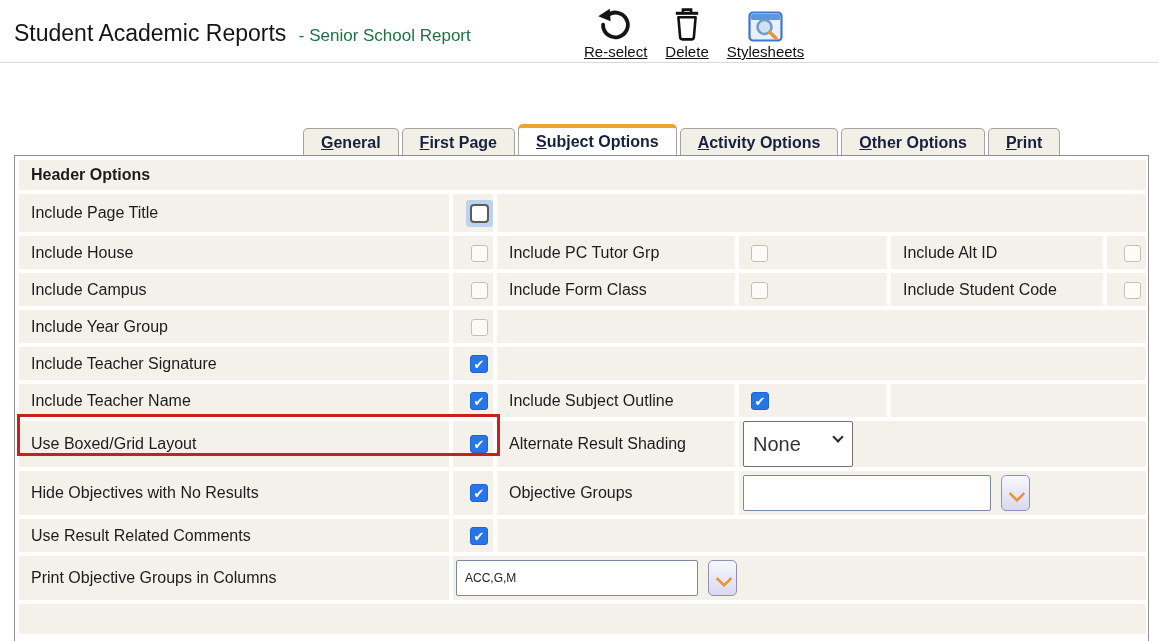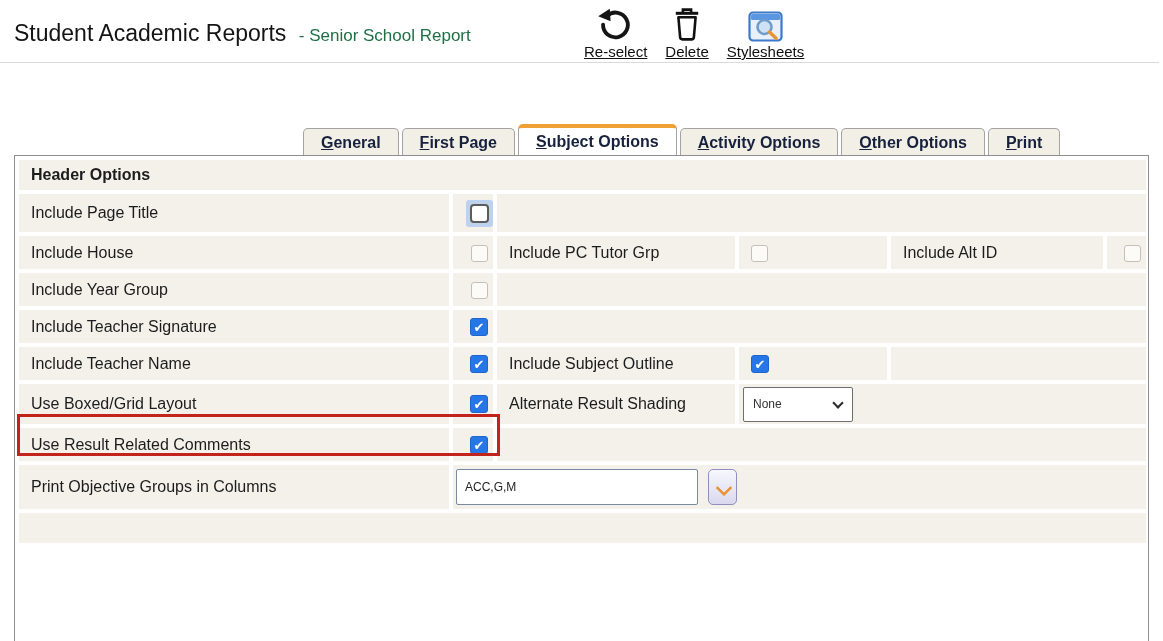--- a/index.html
+++ b/index.html
@@ -51,22 +51,22 @@
   .checkbox{display:inline-block;width:17px;height:17px;border:1px solid #c3c1b6;border-radius:3px;
             background:#fcfbf7;vertical-align:middle;cursor:pointer;position:relative;}
   .checkbox.checked{width:18px;height:18px;background:var(--check-blue);border:1px solid #1f66cc;}
   .checkbox.checked::after{content:"✔";position:absolute;left:0;top:0;width:100%;height:100%;
             color:#fff;font-size:13px;line-height:17px;text-align:center;font-weight:bold;}
   .focus-wrap{display:inline-block;background:#bdd2ef;border-radius:3px;padding:4px;line-height:0;vertical-align:middle;}
   .focus-wrap .checkbox{width:19px;height:19px;border:2px solid #5c5c5c;background:#fff;border-radius:4px;}
 
   
   .sel-wrap{position:relative;display:inline-block;vertical-align:middle;}
-  select.shade{appearance:none;-webkit-appearance:none;width:110px;height:35px;border:1px solid #6f6f6f;border-radius:2px;
-      background:#fff;font-family:inherit;font-size:12px;color:#333;padding:0 26px 0 9px;cursor:pointer;}
+  select.shade{appearance:none;-webkit-appearance:none;width:110px;height:46px;border:1px solid #6f6f6f;border-radius:2px;
+      background:#fff;font-family:inherit;font-size:20px;color:#333;padding:0 26px 0 9px;cursor:pointer;}
   .sel-chev{position:absolute;right:11px;top:12px;width:8px;height:8px;border-right:2.5px solid #2b2b2b;
       border-bottom:2.5px solid #2b2b2b;transform:rotate(45deg);pointer-events:none;}
   input.txt{height:36px;border:1px solid #7a8aa0;border-radius:2px;background:#fff;font-family:inherit;
       font-size:12px;color:#222;padding:0 8px;vertical-align:middle;}
   .picker-btn{display:inline-block;width:29px;height:36px;margin-left:6px;vertical-align:middle;cursor:pointer;
       border:1px solid #8f8fbe;border-radius:5px;background:linear-gradient(#f7f7fd,#d9d9ee);position:relative;}
   .picker-btn::after{content:"";position:absolute;left:9px;top:12px;width:9px;height:9px;
       border-right:3.5px solid #e8953a;border-bottom:3.5px solid #e8953a;transform:rotate(45deg);border-radius:1px;}
 
   
@@ -153,20 +153,28 @@
 
       <tr class="std">
         <td>Include House</td>
         <td class="cbc"><span class="checkbox"></span></td>
         <td>Include PC Tutor Grp</td>
         <td class="cbl"><span class="checkbox"></span></td>
         <td>Include Alt ID</td>
         <td class="cbc"><span class="checkbox"></span></td>
       </tr>
 
+      <tr class="std">
+        <td>Include Campus</td>
+        <td class="cbc"><span class="checkbox"></span></td>
+        <td>Include Form Class</td>
+        <td class="cbl"><span class="checkbox"></span></td>
+        <td>Include Student Code</td>
+        <td class="cbc"><span class="checkbox"></span></td>
+      </tr>
 
       <tr class="std">
         <td>Include Year Group</td>
         <td class="cbc"><span class="checkbox"></span></td>
         <td colspan="4"></td>
       </tr>
 
 
       <tr class="std">
         <td>Include Teacher Signature</td>
@@ -189,20 +197,29 @@
         <td colspan="3" style="padding-left:4px;">
           <span class="sel-wrap">
             <select class="shade">
               <option>None</option>
             </select>
             <span class="sel-chev"></span>
           </span>
         </td>
       </tr>
 
+      <tr class="inprow">
+        <td>Hide Objectives with No Results</td>
+        <td class="cbc"><span class="checkbox checked"></span></td>
+        <td>Objective Groups</td>
+        <td colspan="3" style="padding-left:4px;">
+          <input class="txt" style="width: 248px;" value="">
+          <span class="picker-btn"><span></span></span>
+        </td>
+      </tr>
 
       <tr class="std">
         <td>Use Result Related Comments</td>
         <td class="cbc"><span class="checkbox checked"></span></td>
         <td colspan="4"></td>
       </tr>
 
       <tr class="inprow">
         <td>Print Objective Groups in Columns</td>
         <td colspan="5" style="padding-left:3px;">

